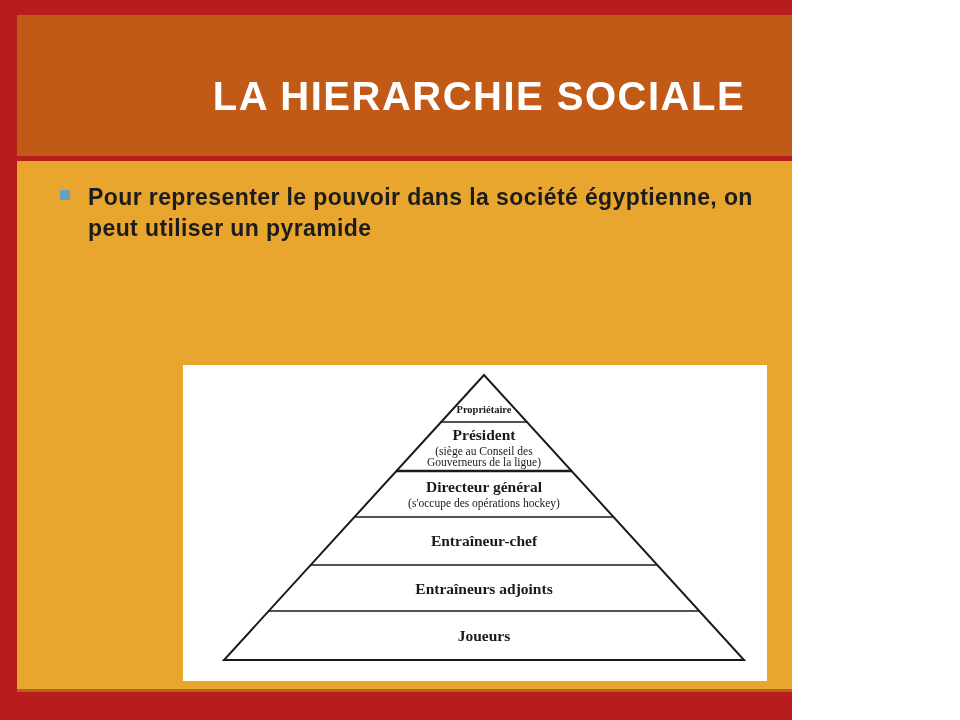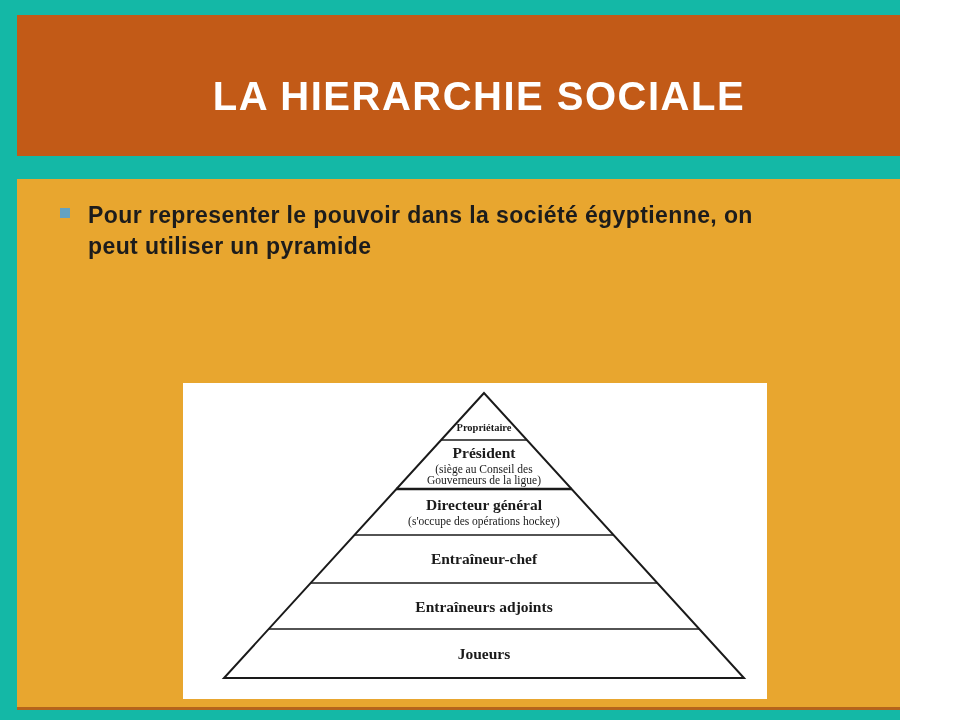--- a/index.html
+++ b/index.html
@@ -9,43 +9,43 @@
     --title-text:#FFFFFF;
     --body-text:#1C1C1C;
     --diagram-ink:#1A1A1A;
     --diagram-bg:#FFFFFF;
     --amber-edge:#B5641C;
   }
   *{margin:0;padding:0;box-sizing:border-box;}
   html,body{background:#fff;}
   .slide{
     position:relative;
-    width:900px;height:720px;
-    background:#14b8a6;
+    width:792px;height:720px;
+    background:#b91c1c;
     overflow:hidden;
     font-family:"Liberation Sans", sans-serif;
   }
   .title-band{
     position:absolute;
     left:17px;top:15px;width:924px;height:141px;
     background:var(--header-orange);
     display:flex;justify-content:center;align-items:flex-end;
     padding-bottom:40px;
   }
   .title-band h1{
     color:var(--title-text);
     font-size:40px;
     font-weight:bold;
     letter-spacing:1.5px;
     line-height:1;
     white-space:nowrap;
   }
   .content-band{
     position:absolute;
-    left:17px;top:179px;width:924px;height:531px;
+    left:17px;top:161px;width:924px;height:531px;
     background:var(--body-amber);
     border-bottom:3px solid var(--amber-edge);
     padding:21px 40px 0 43px;
   }
   .bullet-item{
     display:flex;
     gap:18px;
     margin-bottom:22px;
   }
   .bullet-square{

